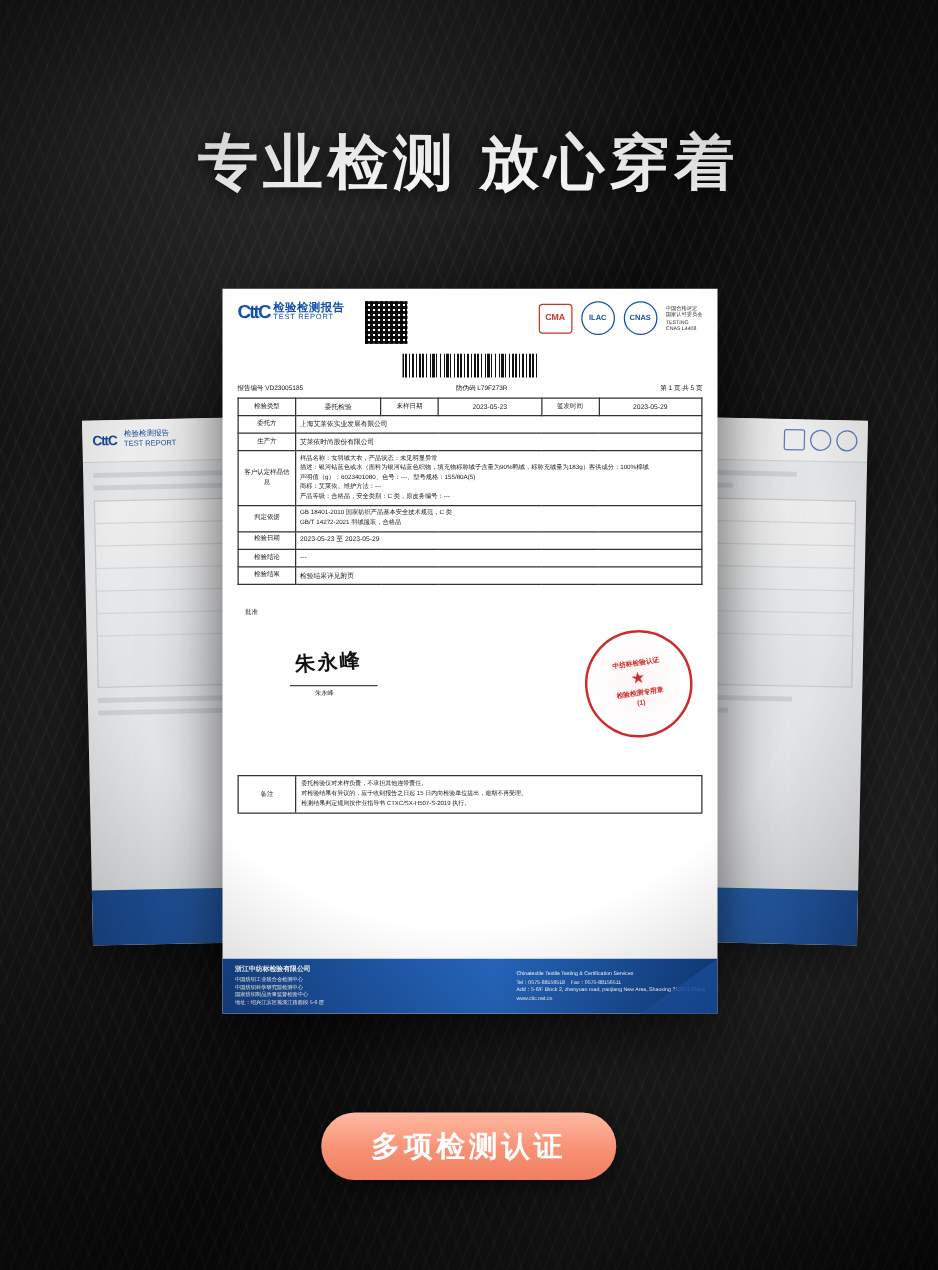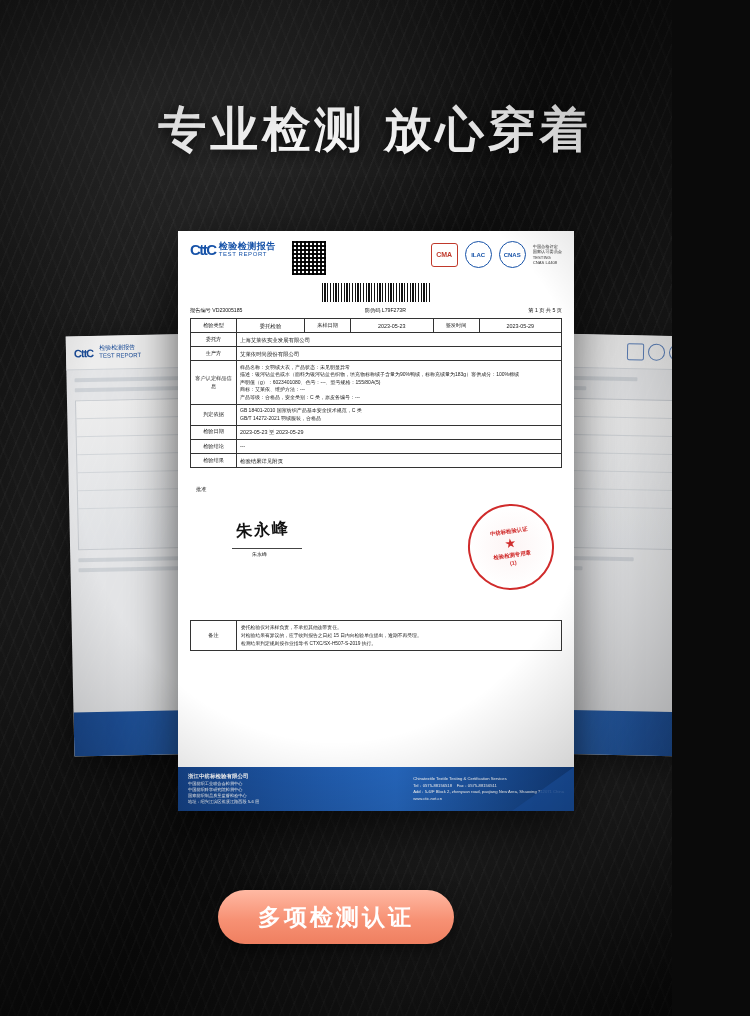--- a/index.html
+++ b/index.html
@@ -4,21 +4,21 @@
 <style>
   * { box-sizing: border-box; margin: 0; padding: 0; }
   html, body {
     width: 750px; height: 1016px;
     font-family: "Liberation Sans", sans-serif;
     background: #0a0a0a;
     overflow: hidden;
   }
   .page {
     position: relative;
-    width: 672px; height: 1016px;
+    width: 750px; height: 1016px;
     background:
       radial-gradient(ellipse 700px 400px at 20% 10%, #2a2a2a 0%, rgba(20,20,20,0) 60%),
       radial-gradient(ellipse 600px 500px at 85% 70%, #262626 0%, rgba(15,15,15,0) 65%),
       linear-gradient(115deg, #111 0%, #1c1c1c 25%, #0d0d0d 50%, #1a1a1a 75%, #0b0b0b 100%);
     overflow: hidden;
   }
   .grain {
     position: absolute; inset: 0;
     background:
       repeating-linear-gradient(112deg, rgba(255,255,255,0.035) 0px, rgba(255,255,255,0.035) 1px, rgba(0,0,0,0) 2px, rgba(0,0,0,0) 9px),

